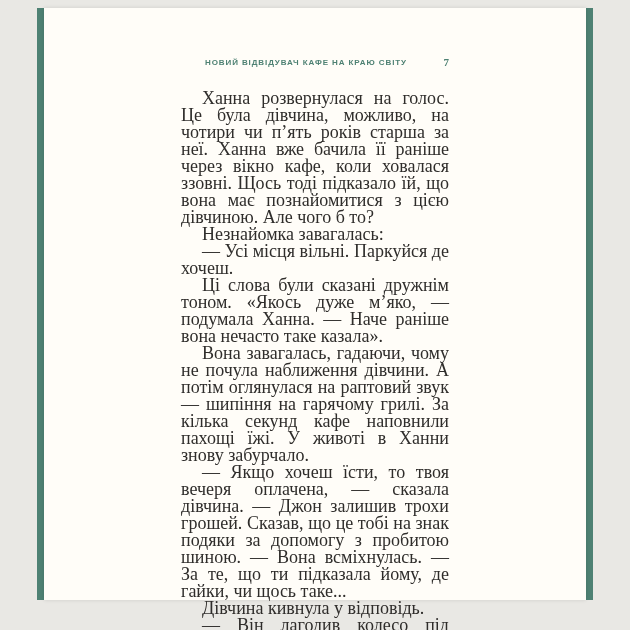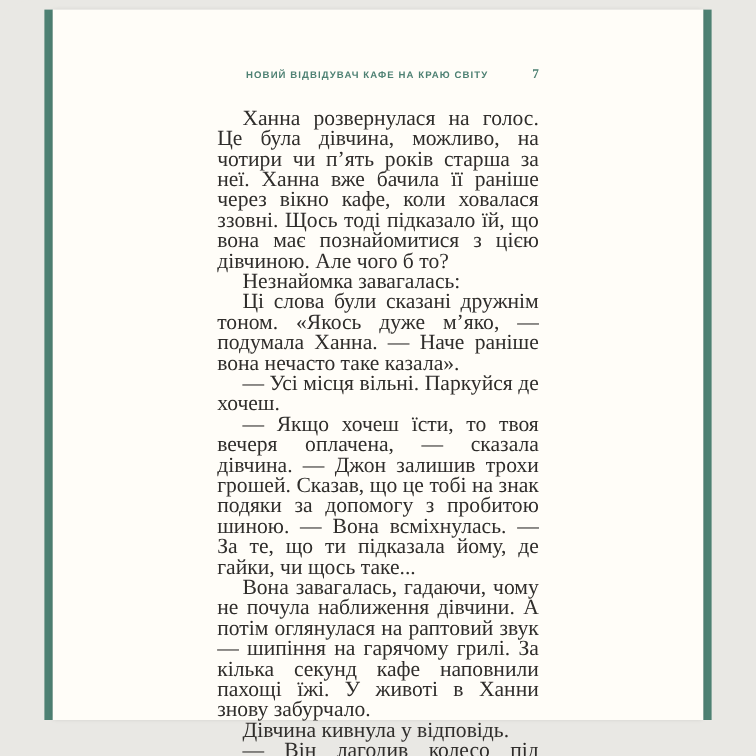--- a/index.html
+++ b/index.html
@@ -84,23 +84,23 @@
     <div class="content">
 
       <div class="running-head">
         <span class="head-title">НОВИЙ ВІДВІДУВАЧ КАФЕ НА КРАЮ СВІТУ</span>
         <span class="folio">7</span>
       </div>
 
       <div class="body-text">
         <p>Ханна розвернулася на голос. Це була дівчина, можливо, на чотири чи п’ять років старша за неї. Ханна вже бачила її раніше через вікно кафе, коли ховалася ззовні. Щось тоді підказало їй, що вона має познайомитися з цією дівчиною. Але чого б то?</p>
         <p>Незнайомка завагалась:</p>
+        <p>— Усі місця вільні. Паркуйся де хочеш.</p>
         <p>Ці слова були сказані дружнім тоном. «Якось дуже м’яко, — подумала Ханна. — Наче раніше вона нечасто таке казала».</p>
-        <p>— Усі місця вільні. Паркуйся де хочеш.</p>
+        <p>Вона завагалась, гадаючи, чому не почула наближення дівчини. А потім оглянулася на раптовий звук — шипіння на гарячому грилі. За кілька секунд кафе наповнили пахощі їжі. У животі в Ханни знову забурчало.</p>
         <p>— Якщо хочеш їсти, то твоя вечеря оплачена, — сказала дівчина. — Джон залишив трохи грошей. Сказав, що це тобі на знак подяки за допомогу з пробитою шиною. — Вона всміхнулась. — За те, що ти підказала йому, де гайки, чи щось таке...</p>
-        <p>Вона завагалась, гадаючи, чому не почула наближення дівчини. А потім оглянулася на раптовий звук — шипіння на гарячому грилі. За кілька секунд кафе наповнили пахощі їжі. У животі в Ханни знову забурчало.</p>
         <p>Дівчина кивнула у відповідь.</p>
         <p>— Він лагодив колесо під мостом, а там було темно. Я лише підказала йому, куди він їх поклав.</p>
       </div>
 
     </div>
   </div>
 </div>
 
 </body></html>

